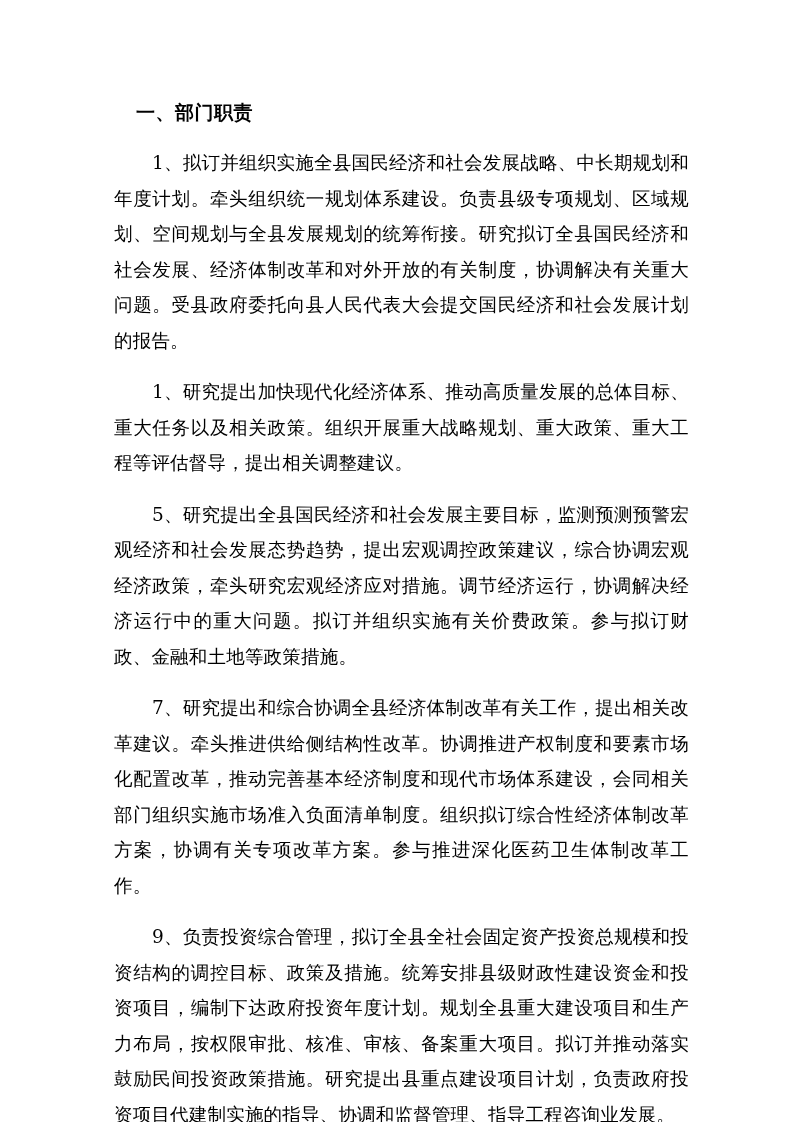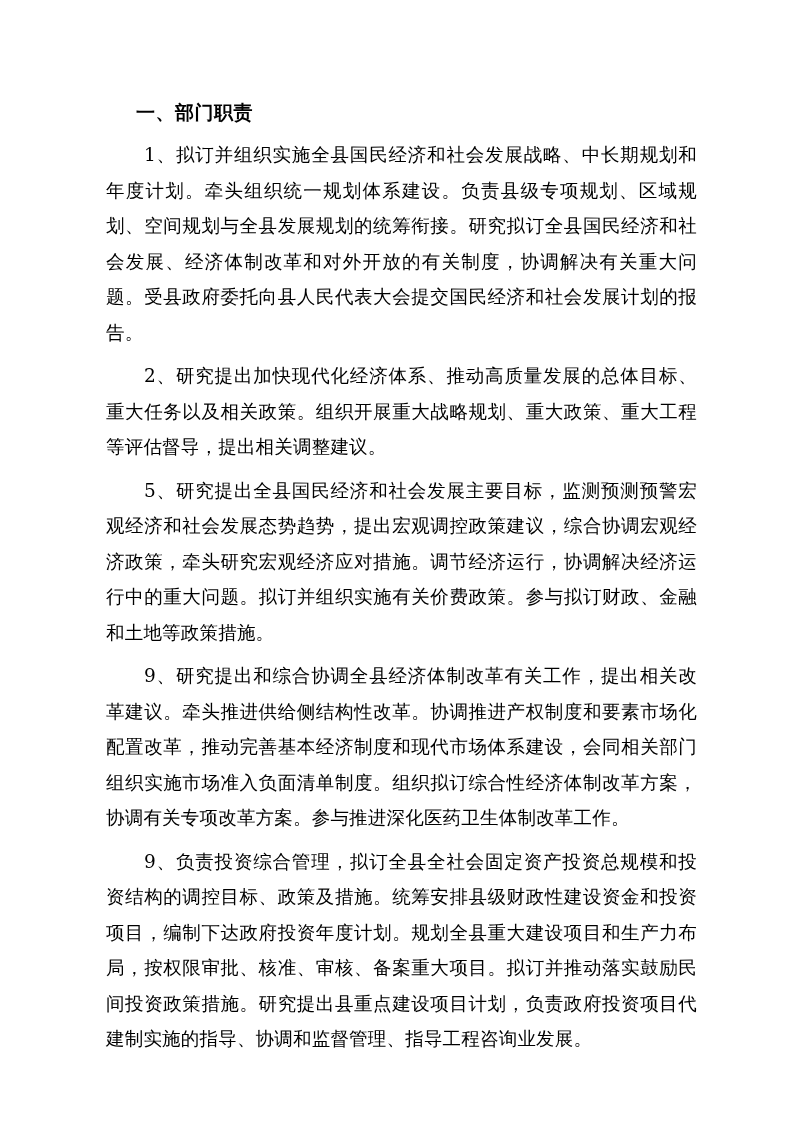--- a/index.html
+++ b/index.html
@@ -27,32 +27,32 @@
     font-weight: bold;
     font-size: 19px;
     line-height: 34px;
     margin: 0 0 4px 0;
     text-indent: 38px;
     letter-spacing: 0.5px;
   }
   p.para {
     font-size: 18.5px;
     line-height: 35.5px;
-    margin: 8px;
+    margin: 16px;
     text-align: justify;
     text-justify: inter-ideograph;
     text-indent: 38px;
     letter-spacing: 0.2px;
   }
 </style>
 </head>
 <body>
 
 <div class="page">
   <div class="doc-body">
     <h1 class="heading">一、部门职责</h1>
     <p class="para">1、拟订并组织实施全县国民经济和社会发展战略、中长期规划和年度计划。牵头组织统一规划体系建设。负责县级专项规划、区域规划、空间规划与全县发展规划的统筹衔接。研究拟订全县国民经济和社会发展、经济体制改革和对外开放的有关制度，协调解决有关重大问题。受县政府委托向县人民代表大会提交国民经济和社会发展计划的报告。</p>
-    <p class="para">2、研究提出加快现代化经济体系、推动高质量发展的总体目标、重大任务以及相关政策。组织开展重大战略规划、重大政策、重大工程等评估督导，提出相关调整建议。</p>
+    <p class="para">1、研究提出加快现代化经济体系、推动高质量发展的总体目标、重大任务以及相关政策。组织开展重大战略规划、重大政策、重大工程等评估督导，提出相关调整建议。</p>
     <p class="para">5、研究提出全县国民经济和社会发展主要目标，监测预测预警宏观经济和社会发展态势趋势，提出宏观调控政策建议，综合协调宏观经济政策，牵头研究宏观经济应对措施。调节经济运行，协调解决经济运行中的重大问题。拟订并组织实施有关价费政策。参与拟订财政、金融和土地等政策措施。</p>
-    <p class="para">9、研究提出和综合协调全县经济体制改革有关工作，提出相关改革建议。牵头推进供给侧结构性改革。协调推进产权制度和要素市场化配置改革，推动完善基本经济制度和现代市场体系建设，会同相关部门组织实施市场准入负面清单制度。组织拟订综合性经济体制改革方案，协调有关专项改革方案。参与推进深化医药卫生体制改革工作。</p>
+    <p class="para">7、研究提出和综合协调全县经济体制改革有关工作，提出相关改革建议。牵头推进供给侧结构性改革。协调推进产权制度和要素市场化配置改革，推动完善基本经济制度和现代市场体系建设，会同相关部门组织实施市场准入负面清单制度。组织拟订综合性经济体制改革方案，协调有关专项改革方案。参与推进深化医药卫生体制改革工作。</p>
     <p class="para">9、负责投资综合管理，拟订全县全社会固定资产投资总规模和投资结构的调控目标、政策及措施。统筹安排县级财政性建设资金和投资项目，编制下达政府投资年度计划。规划全县重大建设项目和生产力布局，按权限审批、核准、审核、备案重大项目。拟订并推动落实鼓励民间投资政策措施。研究提出县重点建设项目计划，负责政府投资项目代建制实施的指导、协调和监督管理、指导工程咨询业发展。</p>
   </div>
 </div>
 
 </body></html>

